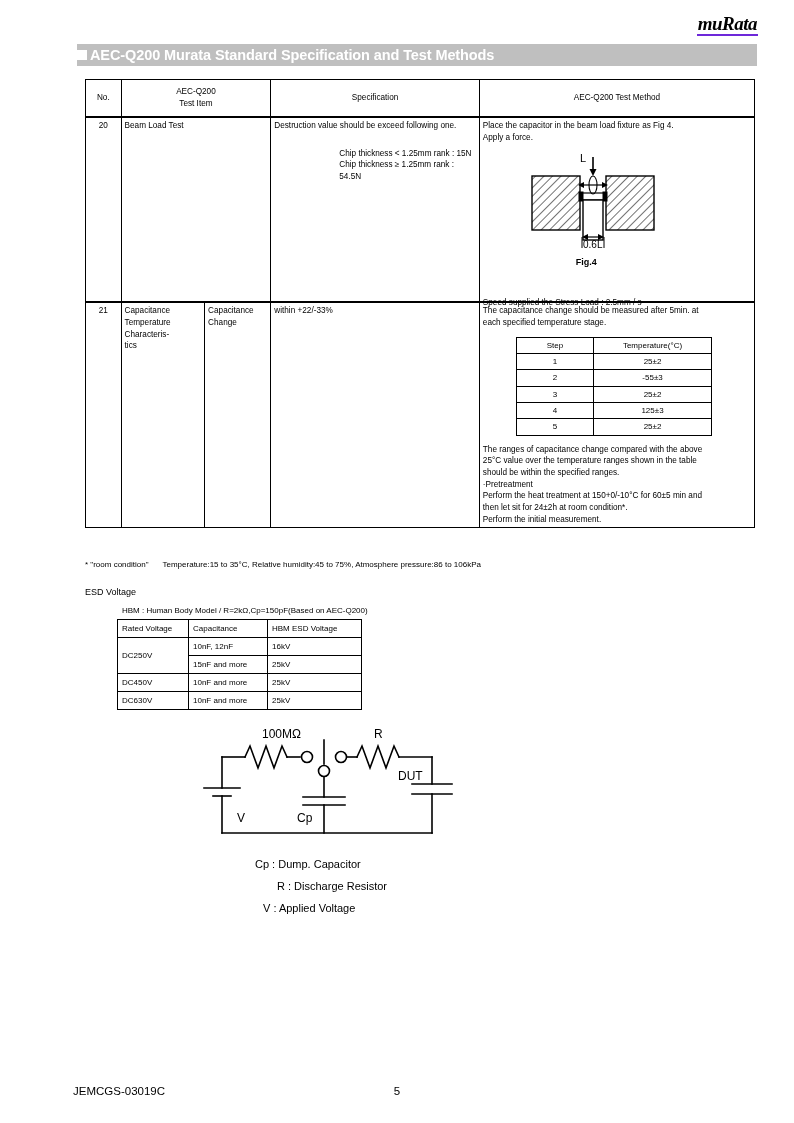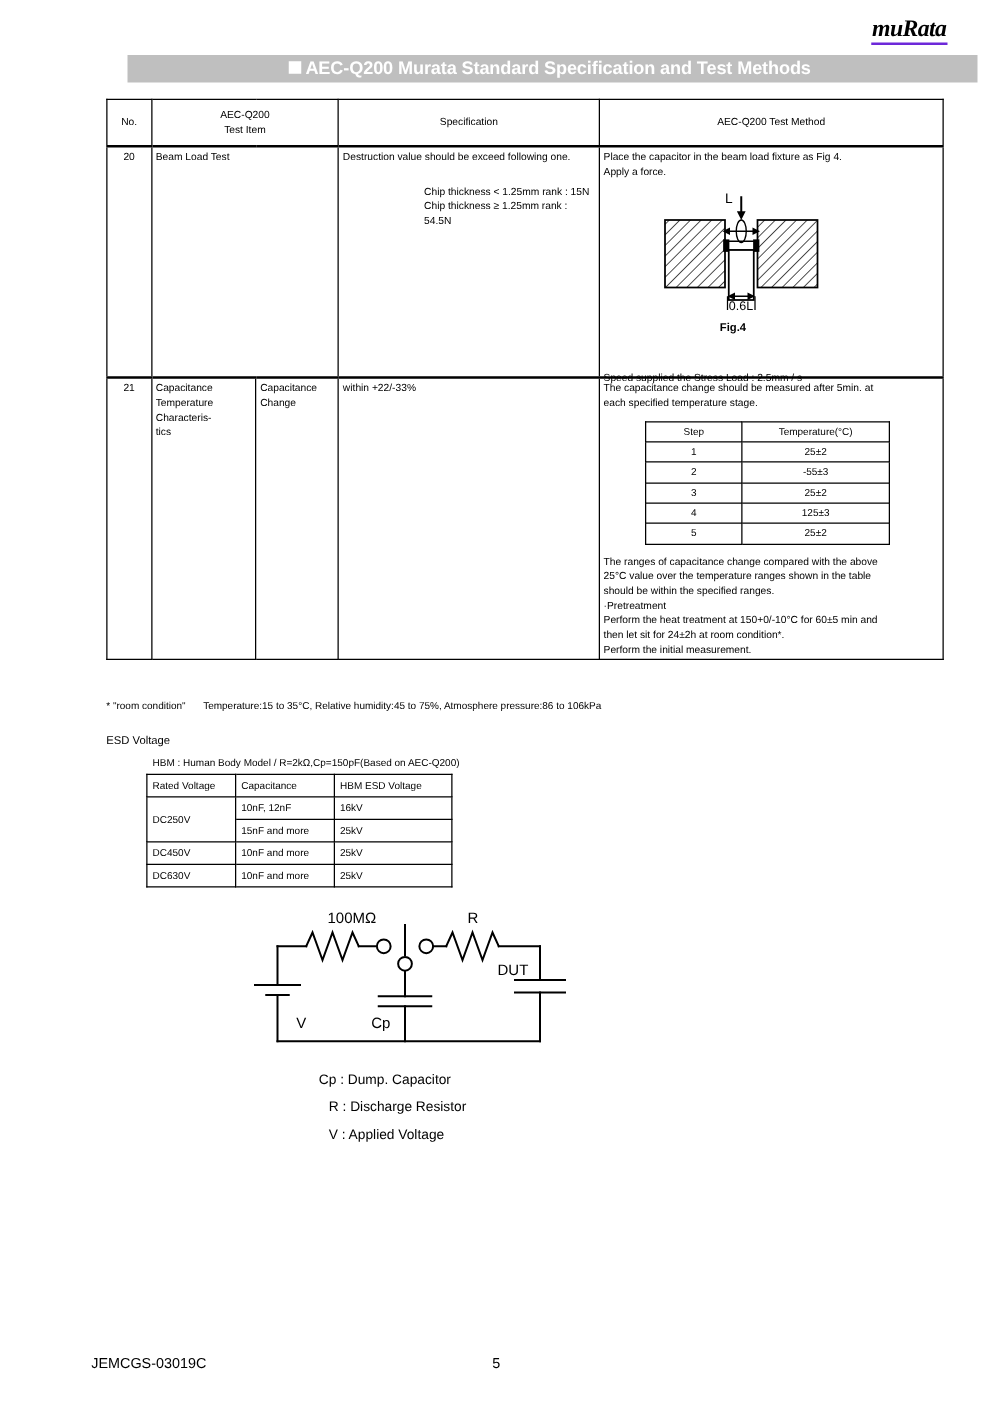--- a/index.html
+++ b/index.html
@@ -36,26 +36,25 @@
     position: absolute;
     left: 77px;
     top: 44px;
     width: 680px;
     height: 22px;
     background: #bfbfbf;
     color: #ffffff;
     font-weight: bold;
     font-size: 14.5px;
     line-height: 22px;
-    text-align: center;
+    text-align: left;
     padding-right: 4px;
     box-sizing: border-box;
     white-space: nowrap;
     letter-spacing: -0.1px;
-    margin-left: 25px;
   }
   .banner .sq {
     display: inline-block;
     width: 10px;
     height: 10px;
     background: #ffffff;
     margin-right: 3px;
     position: relative;
     top: 0px;
   }
@@ -190,21 +189,21 @@
     height: 125px;
   }
   .legend {
     position: absolute;
     left: 255px;
     top: 853px;
     font-size: 11px;
     line-height: 2.0;
   }
   .legend div { white-space: nowrap; }
-  .legend .l2 { margin-left: 8px; }
+  .legend .l2 { margin-left: 22px; }
   .legend .l3 { margin-left: 8px; }
 
   
   .footer-doc {
     position: absolute;
     left: 73px;
     top: 1085px;
     font-size: 11.5px;
   }
   .footer-page {

